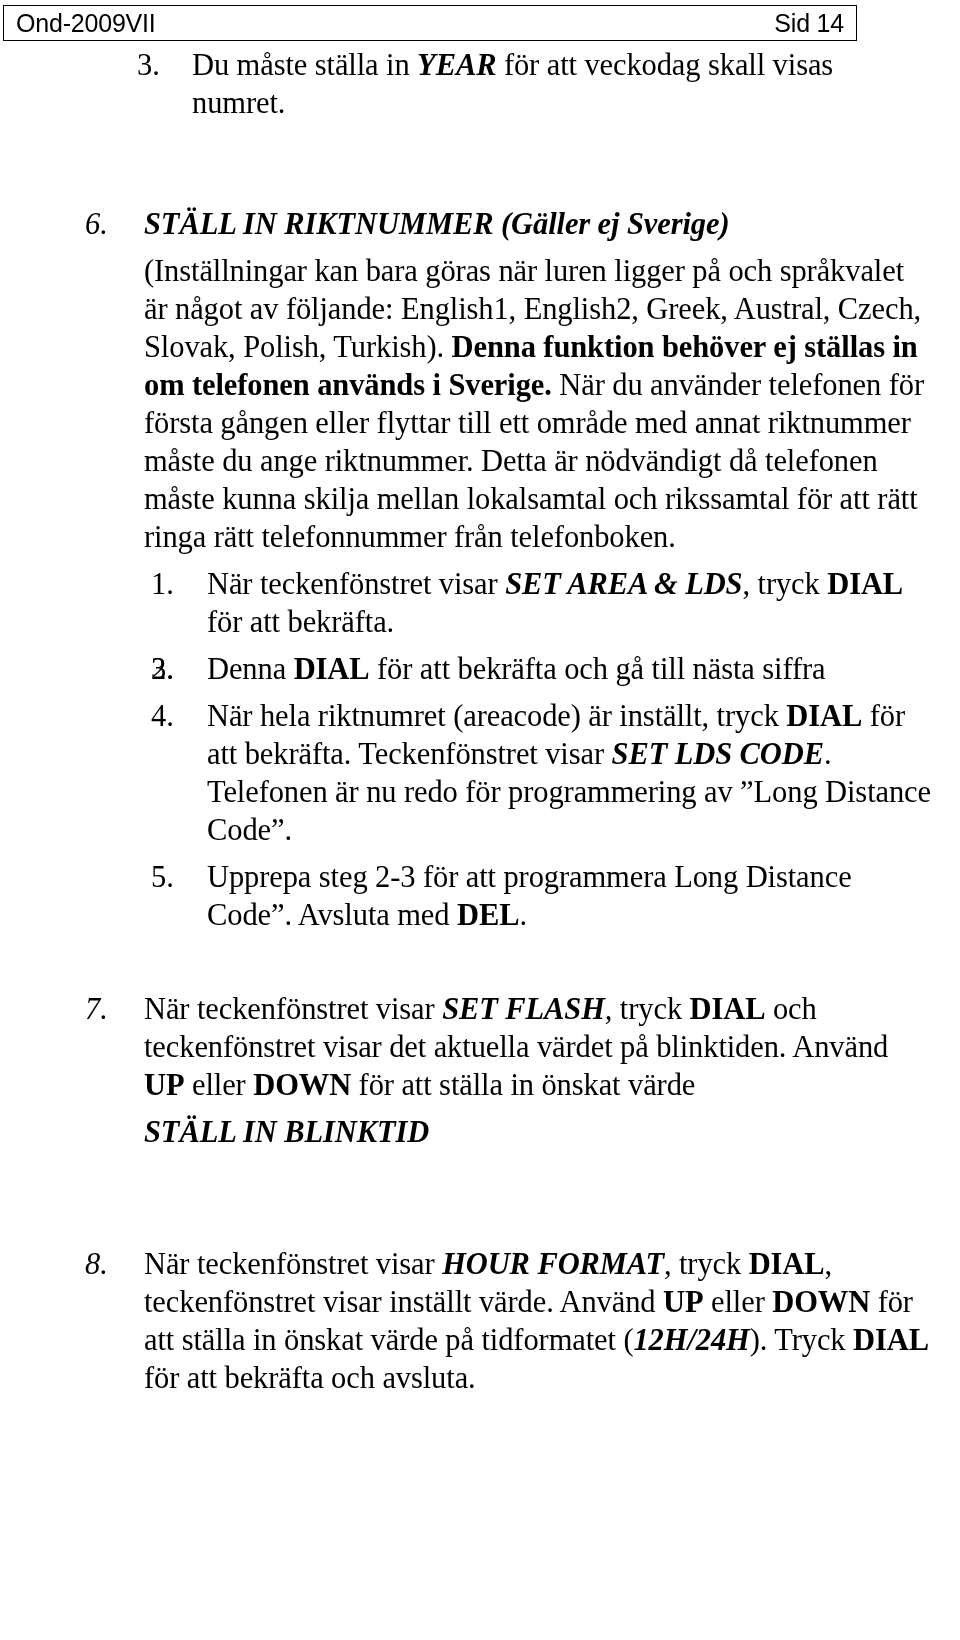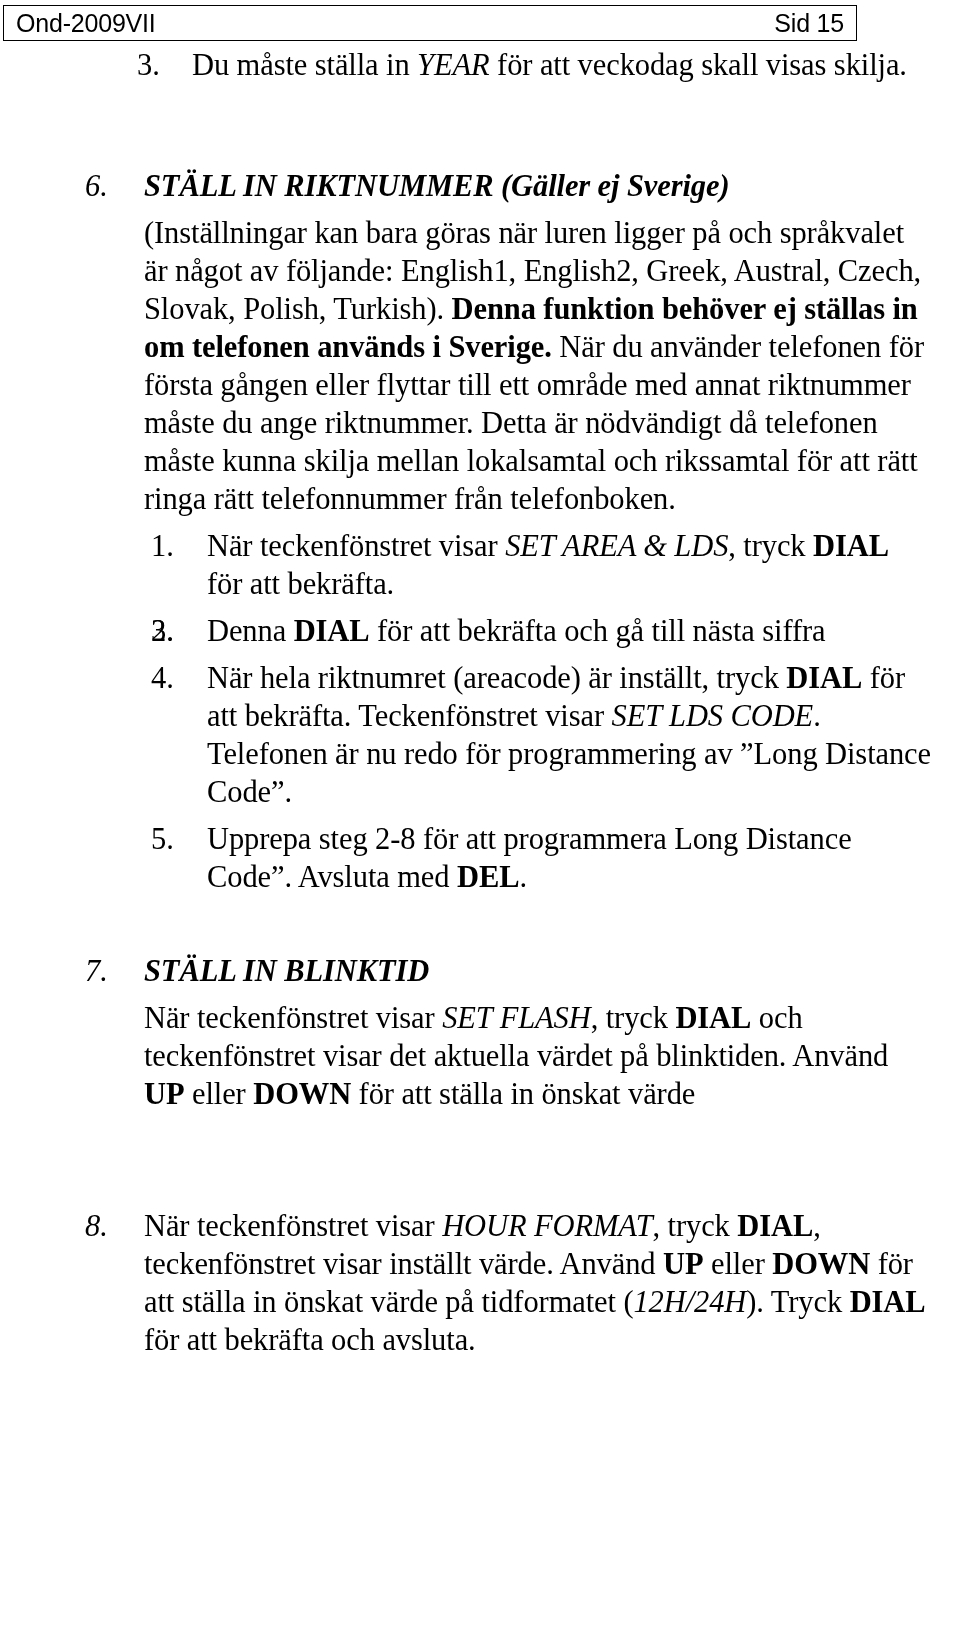--- a/index.html
+++ b/index.html
@@ -92,35 +92,35 @@
     position: absolute;
     left: 7px;
     top: 0;
   }
 
   .para { margin: 9px; }
   .spacer-lg { height: 38px; }
   .spacer-xl { height: 74px; }
 
   b { font-weight: bold; }
-  .bi { font-weight: normal; font-style: italic; }
+  .bi { font-weight: bold; font-style: italic; }
 </style>
 </head>
 <body>
 
 <div class="header-box">
   <span class="h-left">Ond-2009VII</span>
-  <span class="h-right">Sid 15</span>
+  <span class="h-right">Sid 14</span>
 </div>
 
 <div class="page">
 
   <div class="blk item-top">
     <span class="num">3.</span>
-    <span><span>Du måste ställa in </span><span class="bi">YEAR</span><span> för att veckodag skall visas</span> <span>skilja.</span></span>
+    <span><span>Du måste ställa in </span><span class="bi">YEAR</span><span> för att veckodag skall visas</span> <span>numret.</span></span>
   </div>
 
   <div class="spacer-xl"></div>
 
   <div class="blk section">
     <span class="num">6.</span>
 
     <div class="para section-title">STÄLL IN RIKTNUMMER (Gäller ej Sverige)</div>
 
     <div class="para"><span>(Inställningar kan bara göras när luren ligger på och språkvalet är något av följande: English1, English2, Greek, Austral, Czech, Slovak, Polish, Turkish). </span><b>Denna funktion behöver ej ställas in om telefonen används i Sverige.</b><span> När du använder telefonen för första gången eller flyttar till ett område med annat riktnummer måste du ange riktnummer. Detta är nödvändigt då telefonen måste kunna skilja mellan lokalsamtal och rikssamtal för att rätt ringa rätt telefonnummer från telefonboken.</span></div>
@@ -139,33 +139,33 @@
       <span><span>Denna </span><b>DIAL</b><span> för att bekräfta och gå till nästa siffra</span></span>
     </div>
 
     <div class="para sub-item">
       <span class="snum">4.</span>
       <span><span>När hela riktnumret (areacode)  är inställt, tryck </span><b>DIAL</b><span> för att bekräfta. Teckenfönstret visar </span><span class="bi">SET LDS CODE</span><span>. Telefonen är nu redo för programmering av ”Long Distance Code”.</span></span>
     </div>
 
     <div class="para sub-item">
       <span class="snum">5.</span>
-      <span><span>Upprepa steg 2-8 för att programmera Long Distance Code”. Avsluta med </span><b>DEL</b><span>.</span></span>
+      <span><span>Upprepa steg 2-3 för att programmera Long Distance Code”. Avsluta med </span><b>DEL</b><span>.</span></span>
     </div>
 
   </div>
 
   <div class="spacer-lg"></div>
 
   <div class="blk section">
     <span class="num">7.</span>
 
+    <div class="para"><span>När teckenfönstret visar </span><span class="bi">SET FLASH</span><span>, tryck </span><b>DIAL</b><span> och teckenfönstret visar det aktuella värdet på blinktiden. Använd </span><b>UP</b><span> eller </span><b>DOWN</b><span> för att ställa in önskat värde</span></div>
+
     <div class="para section-title">STÄLL IN BLINKTID</div>
-
-    <div class="para"><span>När teckenfönstret visar </span><span class="bi">SET FLASH</span><span>, tryck </span><b>DIAL</b><span> och teckenfönstret visar det aktuella värdet på blinktiden. Använd </span><b>UP</b><span> eller </span><b>DOWN</b><span> för att ställa in önskat värde</span></div>
 
     <div class="spacer-lg"></div>
 
   </div>
 
   <div class="spacer-lg"></div>
 
   <div class="blk section">
     <span class="num">8.</span>
 

